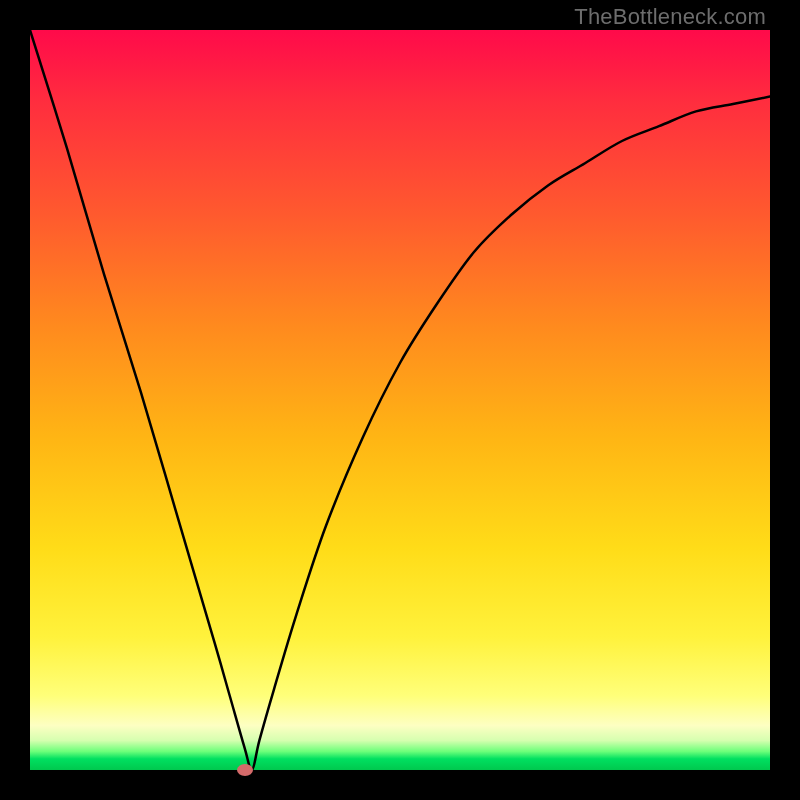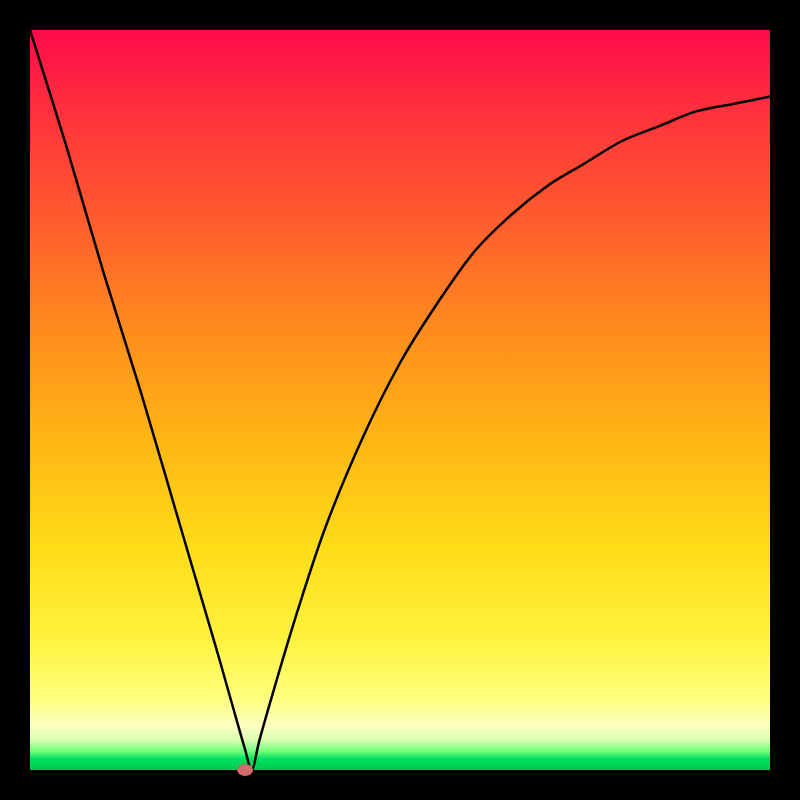--- a/index.html
+++ b/index.html
@@ -63,20 +63,21 @@
     border-radius: 50%;
     background: #d46a6a;
     transform: translate(-50%, -50%);
   }
 </style>
 </head>
 <body>
 
 <div class="frame">
 
+  <div class="watermark">TheBottleneck.com</div>
 
   <div class="plot-area">
     <svg class="curve" viewBox="0 0 740 740" preserveAspectRatio="none">
       <path id="curve-path" d="M 0 0 C 6.166666666666667 19.73333333333333, 24.666666666666664 77.69999999999999, 37 118.39999999999998 C 49.333333333333336 159.09999999999997, 61.666666666666664 203.5, 74 244.2 C 86.33333333333333 284.9, 98.66666666666667 321.9, 111 362.59999999999997 C 123.33333333333333 403.29999999999995, 135.66666666666666 446.46666666666664, 148 488.4 C 160.33333333333334 530.3333333333334, 176.36666666666667 584.6, 185 614.2 C 193.63333333333333 643.8000000000001, 194.86666666666667 648.7333333333333, 199.8 666 C 204.73333333333335 683.2666666666667, 210.9 705.4666666666666, 214.6 717.8 C 218.29999999999998 730.1333333333333, 219.53333333333333 741.2333333333333, 222 740 C 224.46666666666667 738.7666666666667, 225.7 723.9666666666667, 229.4 710.4 C 233.10000000000002 696.8333333333333, 238.03333333333336 679.5666666666667, 244.20000000000002 658.6 C 250.36666666666667 637.6333333333333, 257.76666666666665 611.7333333333333, 266.4 584.6 C 275.0333333333333 557.4666666666667, 284.9 525.4, 296 495.79999999999995 C 307.1 466.19999999999993, 320.6666666666667 434.1333333333333, 333 407 C 345.3333333333333 379.8666666666667, 357.66666666666663 355.19999999999993, 370 332.99999999999994 C 382.33333333333337 310.79999999999995, 394.66666666666674 292.3, 407.00000000000006 273.8 C 419.33333333333337 255.3, 431.6666666666667 236.8, 444 222 C 456.3333333333333 207.2, 468.6666666666667 196.1, 481 185 C 493.3333333333333 173.9, 505.6666666666667 164.0333333333333, 518 155.39999999999998 C 530.3333333333334 146.76666666666665, 542.6666666666666 140.60000000000005, 555 133.20000000000005 C 567.3333333333334 125.80000000000005, 579.6666666666666 117.16666666666667, 592 111 C 604.3333333333334 104.83333333333333, 616.6666666666666 101.13333333333338, 629 96.20000000000005 C 641.3333333333334 91.26666666666671, 653.6666666666666 85.09999999999998, 666 81.39999999999998 C 678.3333333333334 77.69999999999997, 690.6666666666666 76.46666666666665, 703 74 C 715.3333333333334 71.53333333333335, 733.8333333333334 67.83333333333336, 740 66.60000000000002" fill="none" stroke="#000000" stroke-width="2.5" stroke-linejoin="round" stroke-linecap="round"></path>
     </svg>
     <div class="dot" id="marker" style="left: 214.6px; top: 740px; background: rgb(212, 106, 106);"></div>
   </div>
 
 </div>
 

